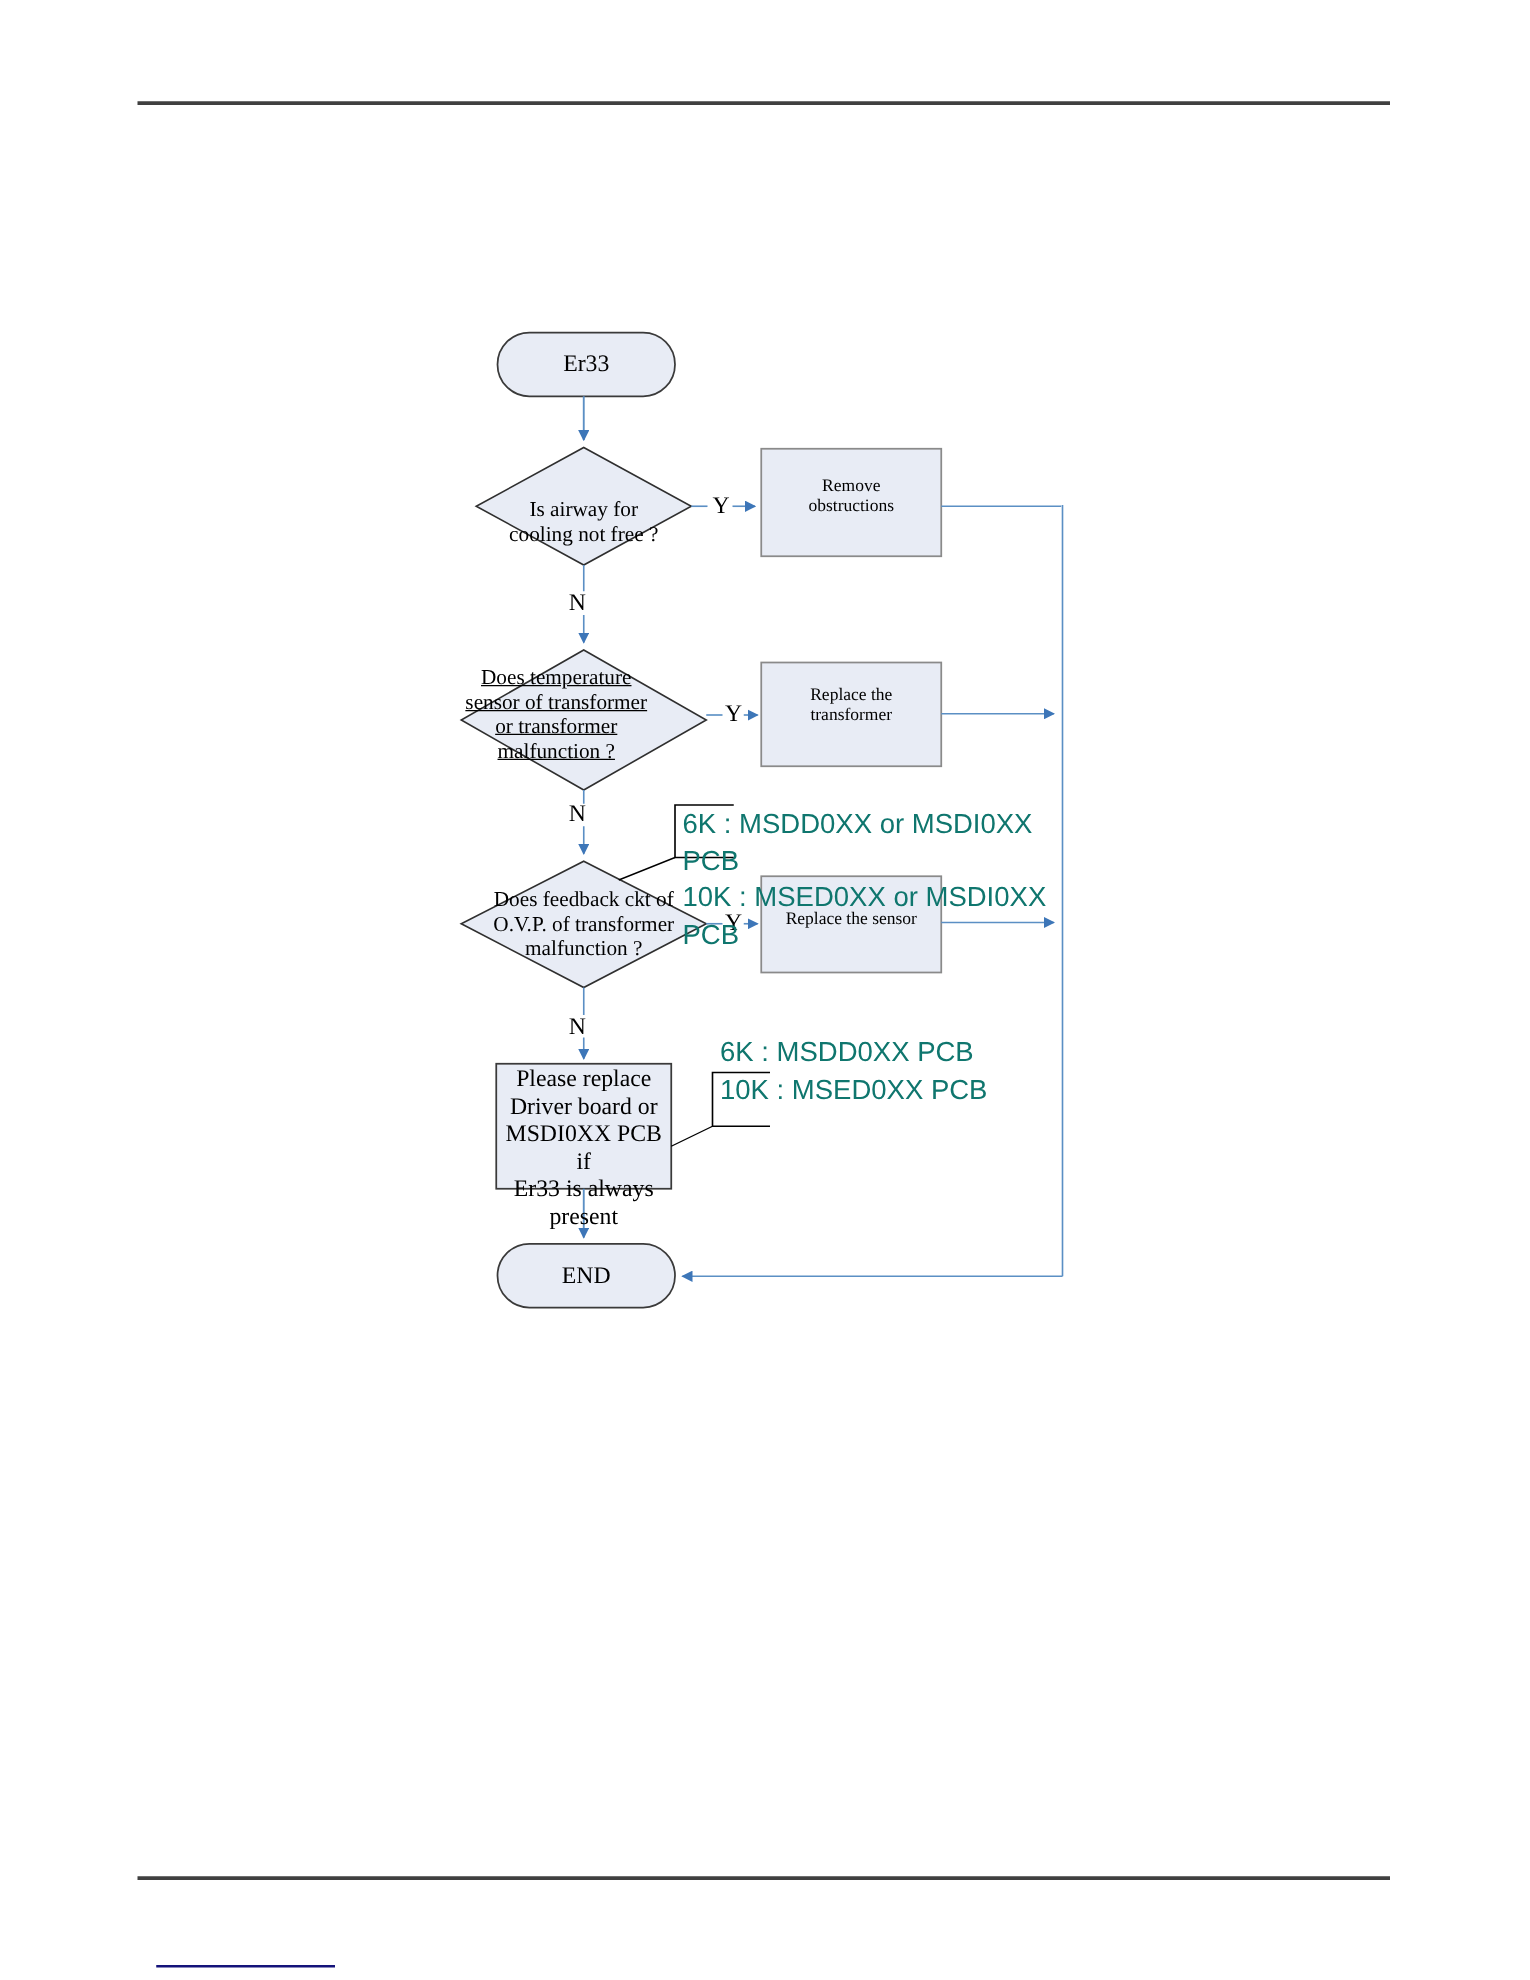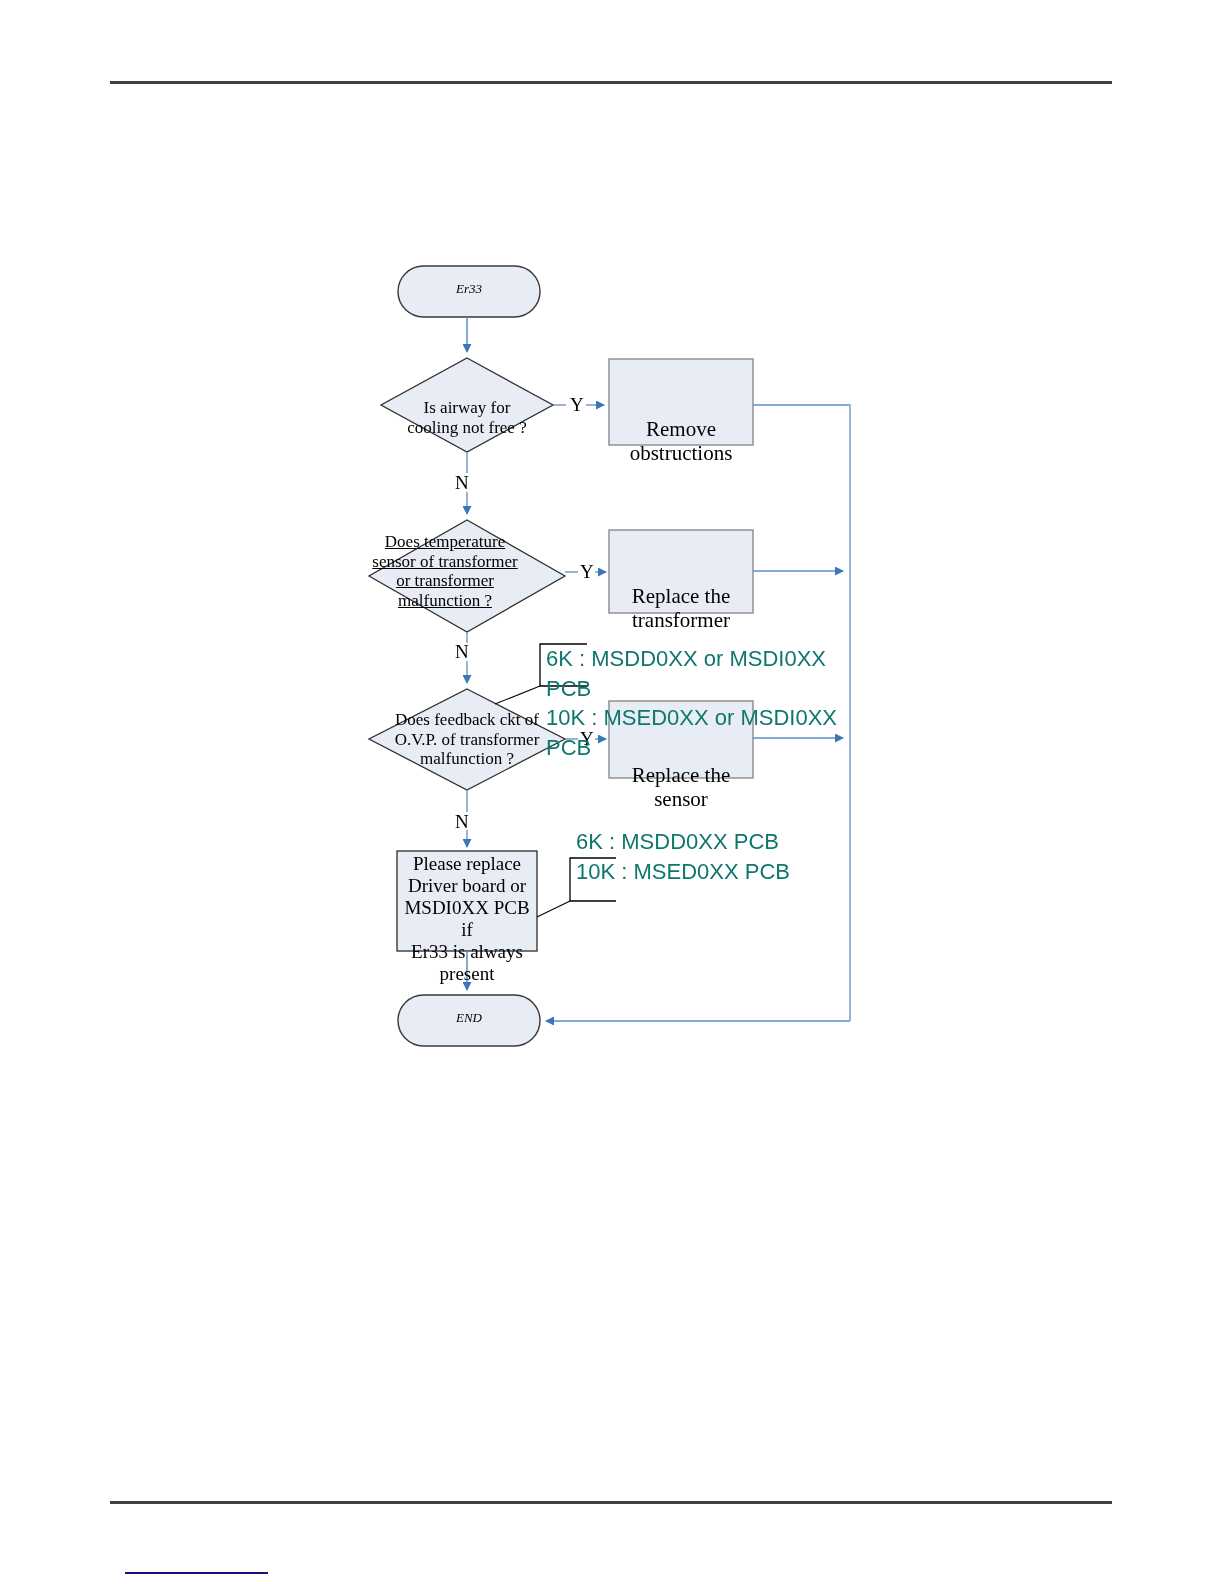--- a/index.html
+++ b/index.html
@@ -25,22 +25,22 @@
   
   .lbl{
     position:absolute;
     text-align:center;
     color:#000000;
     font-family:"Liberation Serif", serif;
     line-height:1.16;
     white-space:pre-line;
     pointer-events:none;
   }
-  .lbl-term{font-size:13px;font-style:italic;}
-  .lbl-proc{font-size:21px;margin-top:35px;}
+  .lbl-term{font-size:19px;}
+  .lbl-proc{font-size:14px;}
   .lbl-dec{font-size:17px;margin-top:14px;}
   .lbl-dec2{font-size:17px;}
   .lbl-small{font-size:19px;}
 
   .yn{
     position:absolute;
     font-family:"Liberation Serif", serif;
     font-size:19px;
     color:#000;
   }

